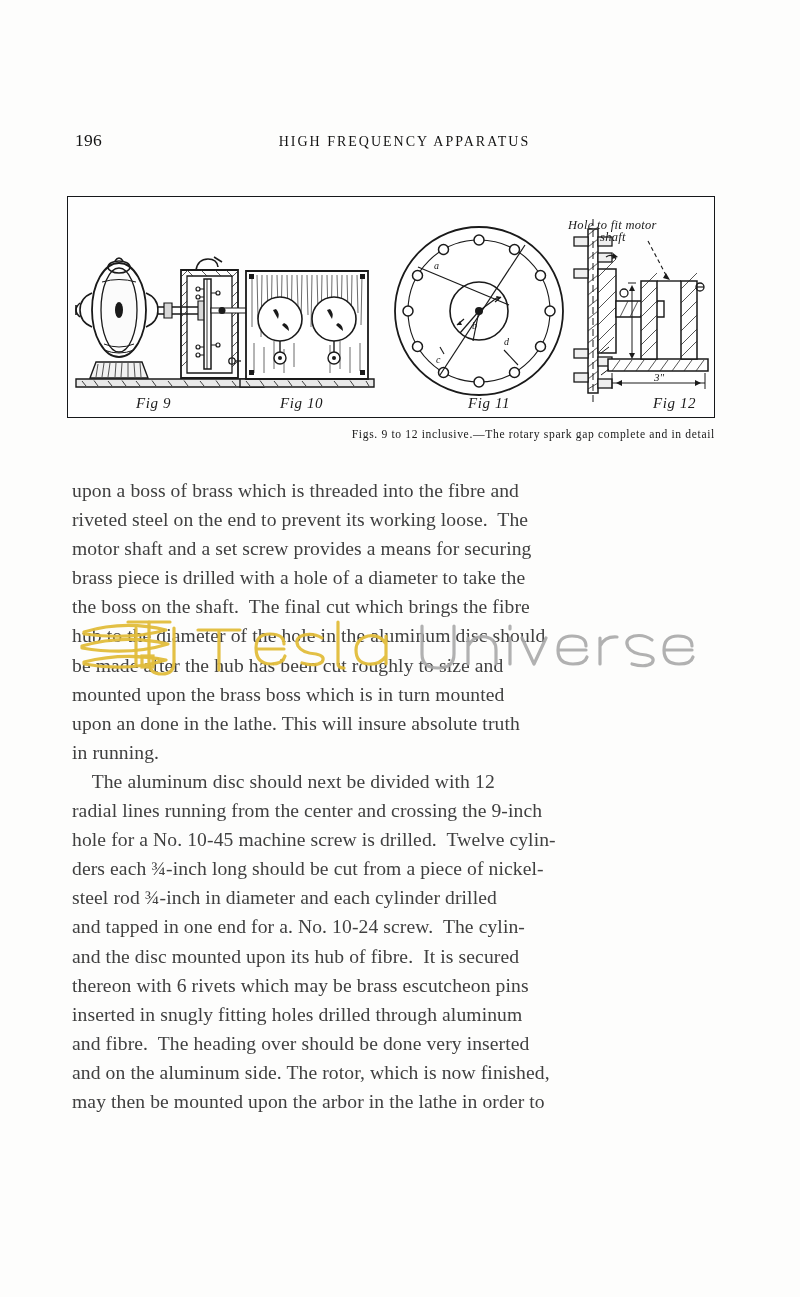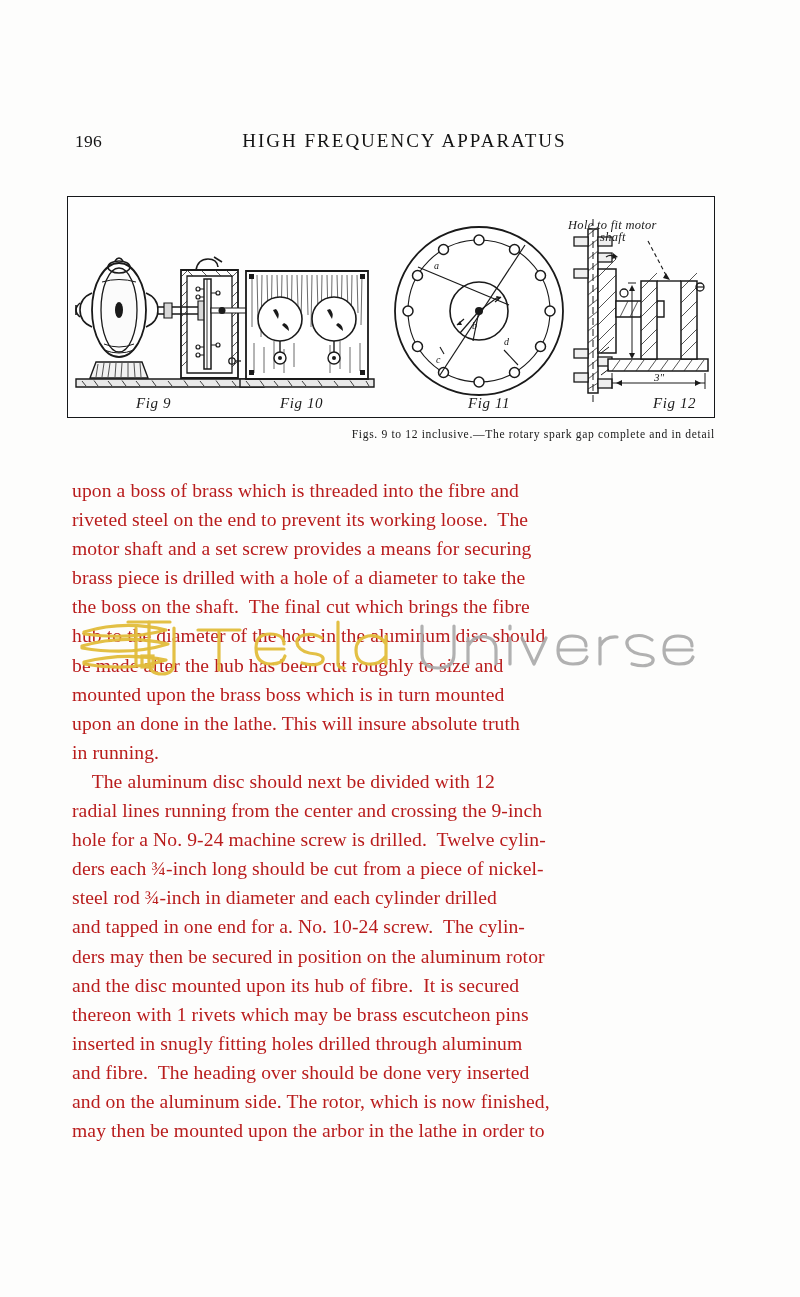--- a/index.html
+++ b/index.html
@@ -34,21 +34,21 @@
     align-items: baseline;
   }
   .folio {
     font-size: 17.5px;
     letter-spacing: 0.2px;
     color: #141414;
   }
   .head-title {
     flex: 1;
     text-align: center;
-    font-size: 19px;
+    font-size: 14px;
     letter-spacing: 2.0px;
     color: #141414;
     padding-right: 18px;
     white-space: nowrap;
   }
 
   
   .figure-plate {
     position: absolute;
     left: 67px;
@@ -77,21 +77,21 @@
   
   .body-text {
     position: absolute;
     left: 72px;
     top: 476px;
     width: 636px;
   }
   .tline {
     font-size: 19.6px;
     line-height: 29.1px;
-    color: #b91c1c;
+    color: #404040;
     white-space: pre;
     letter-spacing: 0.1px;
     font-family: Liberation Serif, serif;
   }
 
   
   #watermark {
     position: absolute;
     left: 70px;
     top: 612px;
@@ -404,27 +404,26 @@
     <div class="tline">brass piece is drilled with a hole of a diameter to take the</div>
     <div class="tline">the boss on the shaft.  The final cut which brings the fibre</div>
     <div class="tline">hub to the diameter of the hole in the aluminum disc should</div>
     <div class="tline">be made after the hub has been cut roughly to size and</div>
     <div class="tline">mounted upon the brass boss which is in turn mounted</div>
     <div class="tline">upon an done in the lathe. This will insure absolute truth</div>
     <div class="tline">in running.</div>
 
     <div class="tline">    The aluminum disc should next be divided with 12</div>
     <div class="tline">radial lines running from the center and crossing the 9-inch</div>
-    <div class="tline">hole for a No. 9-24 machine screw is drilled.  Twelve cylin-</div>
+    <div class="tline">hole for a No. 10-45 machine screw is drilled.  Twelve cylin-</div>
     <div class="tline">ders each ¾-inch long should be cut from a piece of nickel-</div>
     <div class="tline">steel rod ¾-inch in diameter and each cylinder drilled</div>
     <div class="tline">and tapped in one end for a. No. 10-24 screw.  The cylin-</div>
-    <div class="tline">ders may then be secured in position on the aluminum rotor</div>
     <div class="tline">and the disc mounted upon its hub of fibre.  It is secured</div>
-    <div class="tline">thereon with 1 rivets which may be brass escutcheon pins</div>
+    <div class="tline">thereon with 6 rivets which may be brass escutcheon pins</div>
     <div class="tline">inserted in snugly fitting holes drilled through aluminum</div>
     <div class="tline">and fibre.  The heading over should be done very inserted</div>
     <div class="tline">and on the aluminum side. The rotor, which is now finished,</div>
     <div class="tline">may then be mounted upon the arbor in the lathe in order to</div>
   </div>
 
   <div id="watermark">
     <svg width="660" height="78" viewBox="0 0 660 78" xmlns="http://www.w3.org/2000/svg">
 
       <g>

